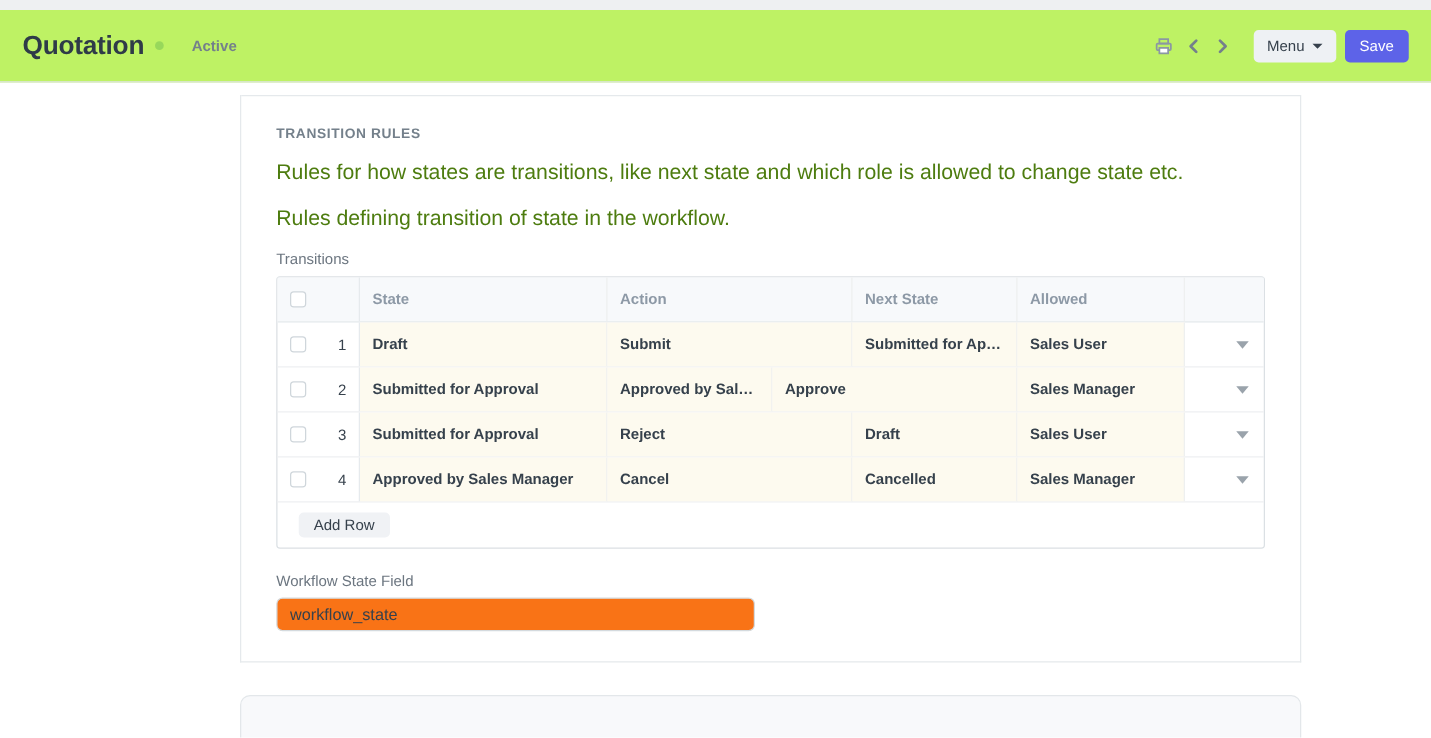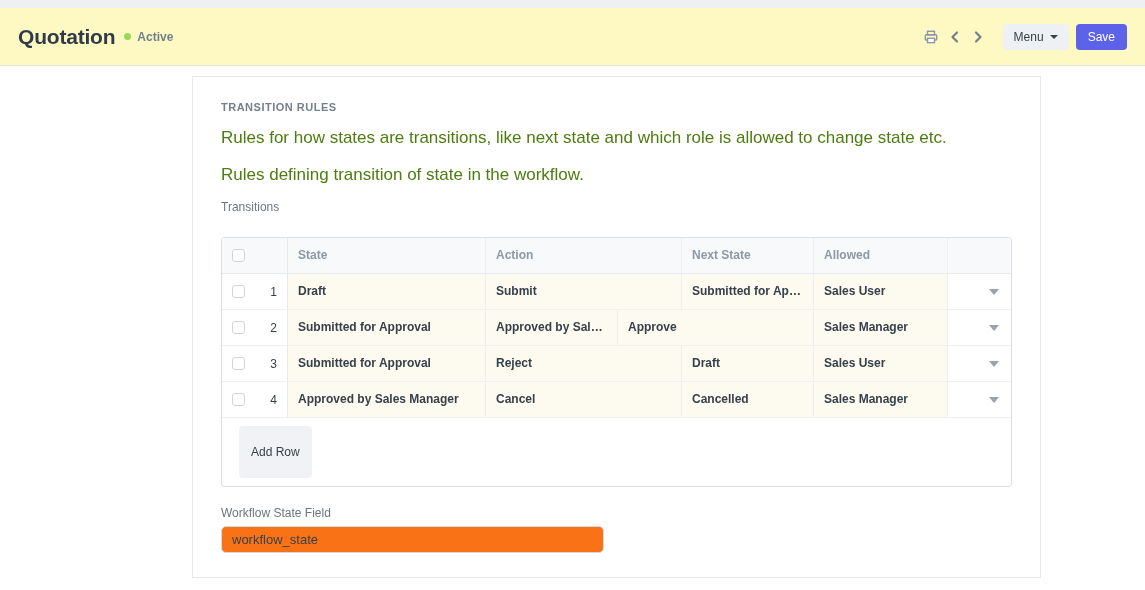--- a/index.html
+++ b/index.html
@@ -5,26 +5,26 @@
   * { box-sizing: border-box; }
   html, body { margin: 0; padding: 0; }
   body {
     width: 1145px; height: 590px; overflow: hidden; position: relative;
     background: #fff; font-family: "Liberation Sans", sans-serif; color: #36414c;
   }
   .top-strip { height: 8px; background: #eef0f2; }
 
   
   .page-head {
-    height: 58px; background: #fef9c3; border-bottom: 1px solid #e0e4e8;
+    height: 58px; background: #bef264; border-bottom: 1px solid #e0e4e8;
     display: flex; align-items: center; justify-content: space-between; padding: 0 18px;
   }
   .title-area { display: flex; align-items: center; gap: 9px; }
   .page-title { font-size: 21px; font-weight: 700; color: #2f3b48; margin: 0; letter-spacing: -0.2px; }
-  .indicator { display: flex; align-items: center; gap: 6px; }
+  .indicator { display: flex; align-items: center; gap: 22px; }
   .indicator .dot { width: 7px; height: 7px; border-radius: 50%; background: #98d85b; }
   .indicator .ind-label { font-size: 12px; font-weight: 600; color: #74808b; }
   .head-actions { display: flex; align-items: center; gap: 7px; }
   .icon-btn { background: none; border: none; padding: 2px; cursor: pointer; display: flex; align-items: center; color: #74808b; }
   .btn { border: none; border-radius: 4px; height: 26px; font-size: 12px; cursor: pointer; font-family: inherit; }
   .btn-default { background: #eef1f4; color: #36414c; padding: 0 11px; margin-left: 10px; display: flex; align-items: center; gap: 6px; }
   .btn-primary { background: #5d63e8; color: #fff; padding: 0 12px; font-weight: 500; }
   .caret-down { width: 0; height: 0; border-left: 4px solid transparent; border-right: 4px solid transparent; border-top: 4px solid #36414c; display: inline-block; }
 
   
@@ -34,40 +34,40 @@
     background: #fff;
   }
   .section-top-divider { border-top: 1px solid #e5e9ec; margin-top: 10px; }
   .card-inner { padding: 0 28px 24px 28px; }
   .section-title { margin: 24px 0 0; font-size: 11px; font-weight: 600; color: #74808b; letter-spacing: 0.5px; }
   .desc { margin: 15px 0 0; font-size: 17px; color: #4d7c0f; }
   .desc2 { margin-top: 17px; }
   .field-label { display: block; margin-top: 15px; font-size: 12px; color: #6c7680; }
 
   
-  .grid { margin-top: 23px; border: 1px solid #dbe0e4; border-radius: 3px; background: #fff; }
+  .grid { margin-top: 7px; border: 1px solid #dbe0e4; border-radius: 3px; background: #fff; }
   .grid-row { display: flex; height: 36px; }
   .grid-head { background: #f7f9fb; border-bottom: 1px solid #e6eaed; }
   .grid-head .cell { color: #8d99a6; font-weight: 600; background: transparent; }
   .grid-body .grid-row { border-bottom: 1px solid #eef0f2; }
   .cell { font-size: 12px; padding: 0 10px; line-height: 34px; white-space: nowrap; overflow: hidden; text-overflow: ellipsis; }
   .c-idx { width: 66px; flex: none; border-right: 1px solid #e6eaed; display: flex; align-items: center; justify-content: space-between; padding: 0 10px; }
   .c-state { width: 198px; flex: none; border-right: 1px solid #eef0f0; }
   .c-action { width: 196px; flex: none; border-right: 1px solid #eef0f0; }
   .c-next { width: 132px; flex: none; border-right: 1px solid #eef0f0; }
   .c-allowed { width: 134px; flex: none; border-right: 1px solid #eef0f0; }
   .c-menu { flex: 1; display: flex; align-items: center; justify-content: flex-end; padding-right: 12px; }
   .grid-body .c-state, .grid-body .c-action, .grid-body .c-next, .grid-body .c-allowed {
     background: #fdfaef; font-weight: 600; color: #36414c;
   }
   .row-idx { font-size: 12px; color: #36414c; }
   .checkbox { width: 13px; height: 13px; border: 1px solid #cfd6db; border-radius: 3px; background: #fff; cursor: pointer; flex: none; }
   .row-caret { width: 0; height: 0; border-left: 5px solid transparent; border-right: 5px solid transparent; border-top: 6px solid #9aa3ab; cursor: pointer; }
   .grid-footer { padding: 8px 17px; }
-  .btn-small { background: #f0f2f5; color: #36414c; border: none; border-radius: 4px; padding: 19px 12px; font-size: 12px; cursor: pointer; font-family: inherit; }
+  .btn-small { background: #f0f2f5; color: #36414c; border: none; border-radius: 4px; padding: 3px 12px; font-size: 12px; cursor: pointer; font-family: inherit; }
 
   
   .field { margin-top: 19px; }
   .text-input {
     display: block; margin-top: 6px; width: 383px; height: 27px;
     border: 1px solid #d4dade; border-radius: 5px; padding: 0 10px;
     font-size: 13px; color: #36414c; font-family: inherit; background: #f97316;
   }
   .help { margin: 4px 0 0; font-size: 12px; color: #8d99a6; max-width: 382px; line-height: 15.5px; }
 

